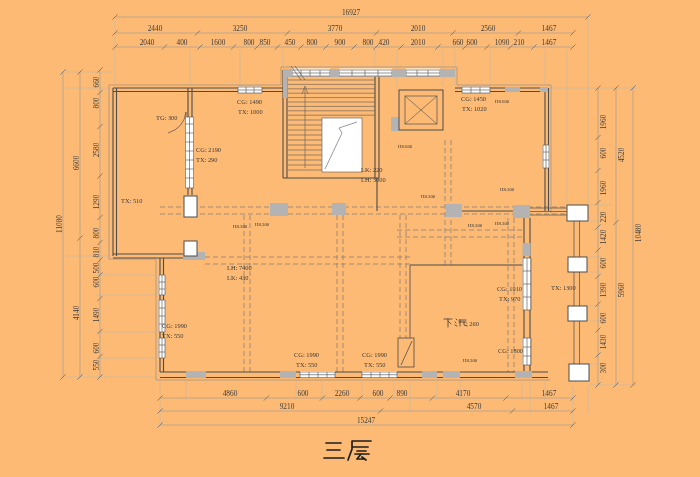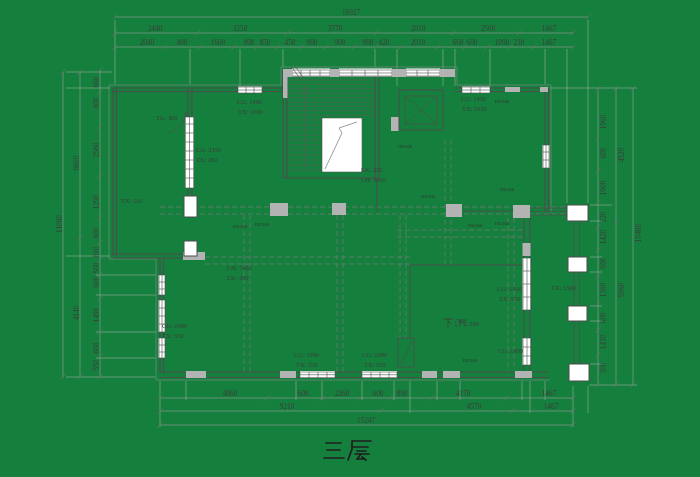--- a/index.html
+++ b/index.html
@@ -1,16 +1,16 @@
 <!DOCTYPE html>
 <html><head>
 <meta charset="utf-8">
 <style>
   html,body{margin:0;padding:0;background:#ffffff;}
-  #canvas{position:relative;width:700px;height:477px;background:#15803d;overflow:hidden;
+  #canvas{position:relative;width:700px;height:477px;background:#fdba74;overflow:hidden;
           font-family:"Liberation Serif","DejaVu Serif",serif;}
   svg{position:absolute;left:0;top:0;}
   .hiddenText{position:absolute;width:1px;height:1px;overflow:hidden;opacity:0;}
 </style>
 </head>
 <body>
 
 <div id="canvas">
   <div class="hiddenText">三层</div>
 

